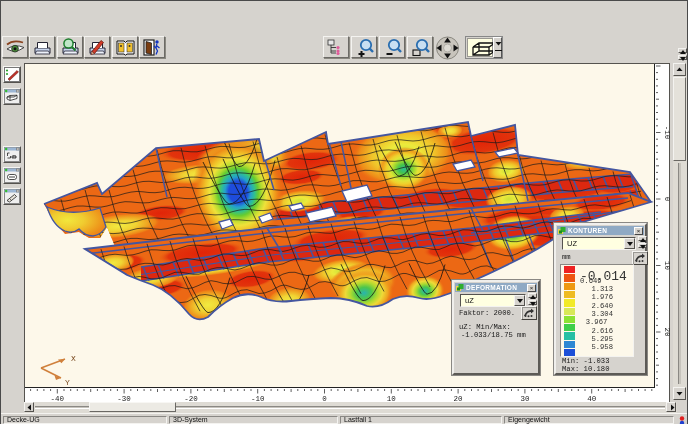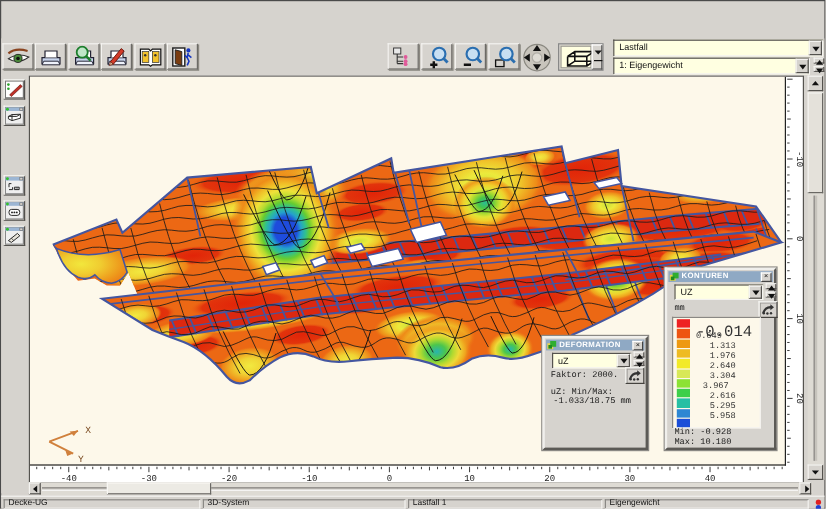--- a/index.html
+++ b/index.html
@@ -105,32 +105,20 @@
 <path d="M2 6 L18 6 L24 2 M2 6 L2 14 L18 14 L18 6 M18 14 L24 10 L24 2 L8 2 L2 6 M2 14 L8 10 L24 10 M8 10 L8 2" fill="none" stroke="#111" stroke-width="1.3"></path>
         </svg>
       </div>
       <div style="position:absolute;right:0px;top:0px;width:9px;height:21px;background:#d6d3ce;border:1px solid #fff;border-right-color:#555;border-bottom-color:#555">
         <div style="position:absolute;left:0px;top:1px">
           <svg width="9" height="9" viewBox="0 0 9 9" style="display:block">
             <path d="M1.5 3 h6 L4.5 6.5 Z" fill="#111"></path>
           </svg>
         </div>
         <div style="position:absolute;left:1px;top:12px;width:7px;border-top:1px solid #111"></div>
-      </div>
-    </div>
-    <div style="position:absolute;left:510px;top:32px;width:175px;height:14px;background:#ffffe1;border-top:1px solid #55534f;border-left:1px solid #55534f;border-right:1px solid #f4f3f0;border-bottom:1px solid #f4f3f0">
-      <span style="position:absolute;left:4px;top:1px;font-size:7.5px;color:#111">Lastfall</span>
-      <div style="position:absolute;right:0px;top:0px;width:11px;height:12px;background:#d6d3ce;border-top:1px solid #f4f3f0;border-left:1px solid #f4f3f0;border-right:1px solid #54524e;border-bottom:1px solid #54524e">
-        <div style="position:absolute;left:2px;top:4px;width:0;height:0;border-left:3px solid transparent;border-right:3px solid transparent;border-top:4px solid #111"></div>
-      </div>
-    </div>
-    <div style="position:absolute;left:510px;top:47px;width:164px;height:14px;background:#ffffe1;border-top:1px solid #55534f;border-left:1px solid #55534f;border-right:1px solid #f4f3f0;border-bottom:1px solid #f4f3f0">
-      <span style="position:absolute;left:4px;top:1px;font-size:7.5px;color:#111">1: Eigengewicht</span>
-      <div style="position:absolute;right:0px;top:0px;width:11px;height:12px;background:#d6d3ce;border-top:1px solid #f4f3f0;border-left:1px solid #f4f3f0;border-right:1px solid #54524e;border-bottom:1px solid #54524e">
-        <div style="position:absolute;left:2px;top:4px;width:0;height:0;border-left:3px solid transparent;border-right:3px solid transparent;border-top:4px solid #111"></div>
       </div>
     </div>
     <div style="position:absolute;left:677px;top:47px;width:11px;height:14px">
       <div style="position:absolute;left:0;top:0;width:9px;height:5px;background:#d6d3ce;border-top:1px solid #f4f3f0;border-left:1px solid #f4f3f0;border-right:1px solid #54524e;border-bottom:1px solid #54524e">
         <div style="position:absolute;left:1px;top:1px;width:0;height:0;border-left:3px solid transparent;border-right:3px solid transparent;border-bottom:4px solid #111"></div>
       </div>
       <div style="position:absolute;left:0;top:7px;width:9px;height:5px;background:#d6d3ce;border-top:1px solid #f4f3f0;border-left:1px solid #f4f3f0;border-right:1px solid #54524e;border-bottom:1px solid #54524e">
         <div style="position:absolute;left:1px;top:1px;width:0;height:0;border-left:3px solid transparent;border-right:3px solid transparent;border-top:4px solid #111"></div>
       </div>
     </div>
@@ -800,15 +788,15 @@
       <span style="position:absolute;left:24px;top:43.5px;width:33px;text-align:right;font-size:13px;font-family:'Liberation Mono',monospace;color:#333">-0.014</span>
       <span style="position:absolute;left:24px;top:51.8px;width:33px;text-align:left;font-size:7.2px;font-family:'Liberation Mono',monospace;color:#333">0.649</span>
       <span style="position:absolute;left:24px;top:60.1px;width:33px;text-align:right;font-size:7.2px;font-family:'Liberation Mono',monospace;color:#333">1.313</span>
       <span style="position:absolute;left:24px;top:68.4px;width:33px;text-align:right;font-size:7.2px;font-family:'Liberation Mono',monospace;color:#333">1.976</span>
       <span style="position:absolute;left:24px;top:76.7px;width:33px;text-align:right;font-size:7.2px;font-family:'Liberation Mono',monospace;color:#333">2.640</span>
       <span style="position:absolute;left:24px;top:85.0px;width:33px;text-align:right;font-size:7.2px;font-family:'Liberation Mono',monospace;color:#333">3.304</span>
       <span style="position:absolute;left:24px;top:93.3px;width:33px;text-align:center;font-size:7.2px;font-family:'Liberation Mono',monospace;color:#333">3.967</span>
       <span style="position:absolute;left:24px;top:101.6px;width:33px;text-align:right;font-size:7.2px;font-family:'Liberation Mono',monospace;color:#333">2.616</span>
       <span style="position:absolute;left:24px;top:109.9px;width:33px;text-align:right;font-size:7.2px;font-family:'Liberation Mono',monospace;color:#333">5.295</span>
       <span style="position:absolute;left:24px;top:118.2px;width:33px;text-align:right;font-size:7.2px;font-family:'Liberation Mono',monospace;color:#333">5.958</span>
-      <span style="position:absolute;left:6px;top:131.5px;font-size:7.2px;font-family:'Liberation Mono',monospace;color:#1a1a1a;white-space:nowrap">Min:  -0.928</span>
+      <span style="position:absolute;left:6px;top:131.5px;font-size:7.2px;font-family:'Liberation Mono',monospace;color:#1a1a1a;white-space:nowrap">Min:  -1.033</span>
       <span style="position:absolute;left:6px;top:139.5px;font-size:7.2px;font-family:'Liberation Mono',monospace;color:#1a1a1a;white-space:nowrap">Max:  10.180</span>
     </div>
 </div>
 </body></html>

